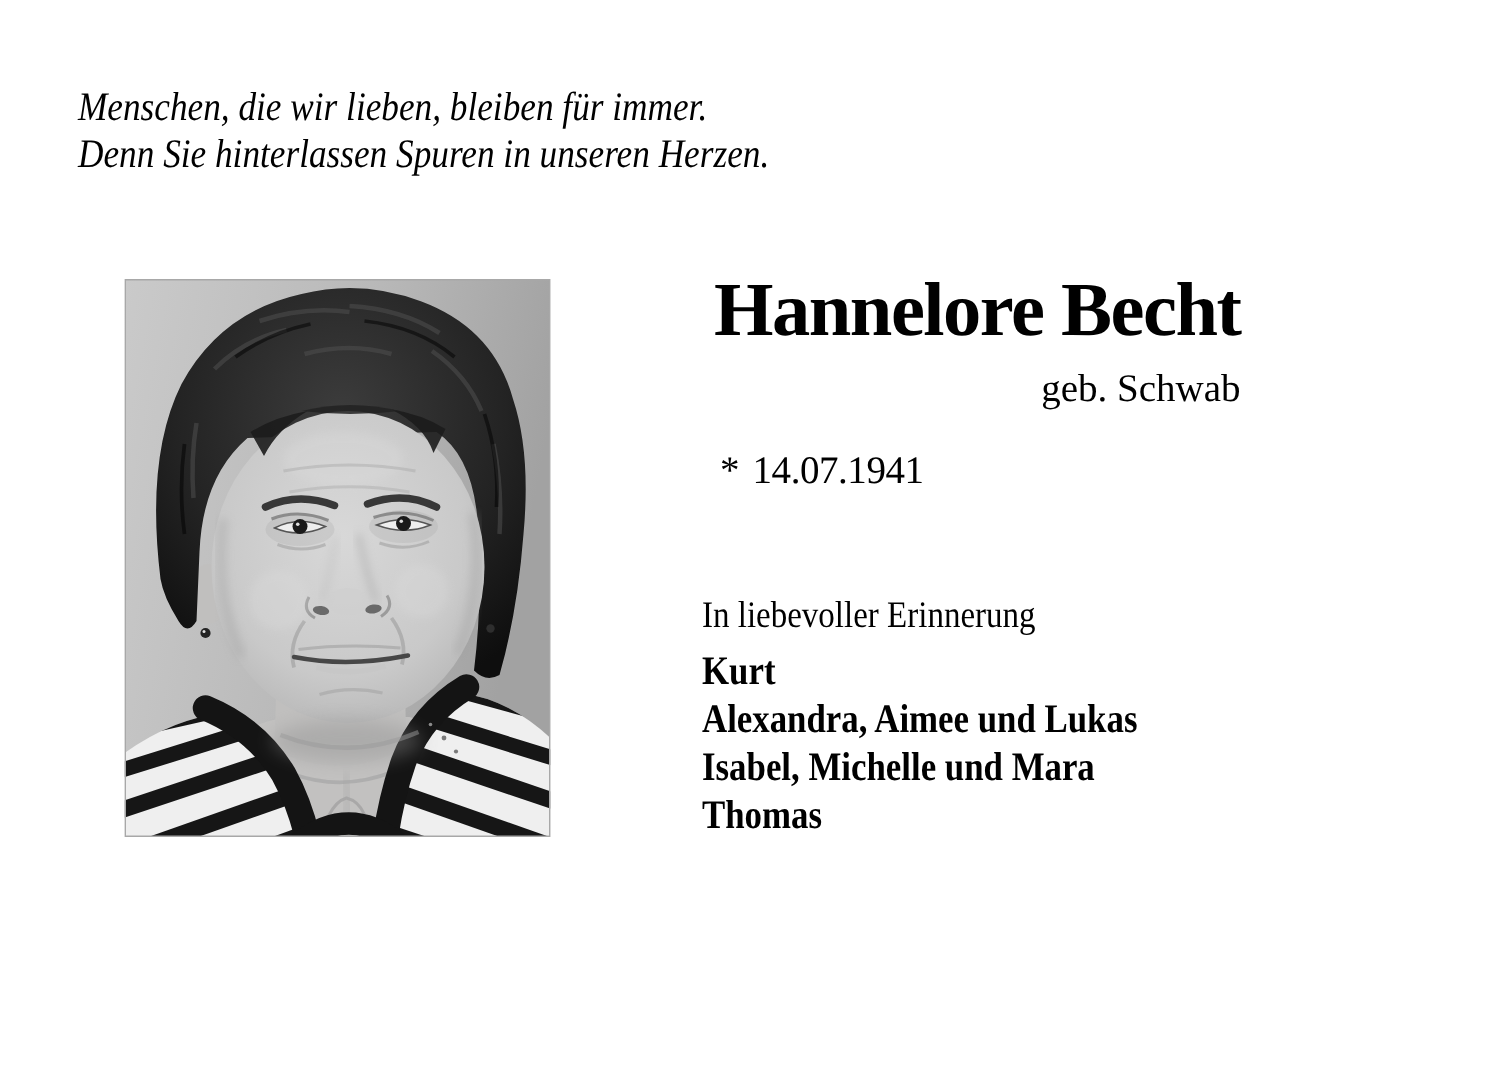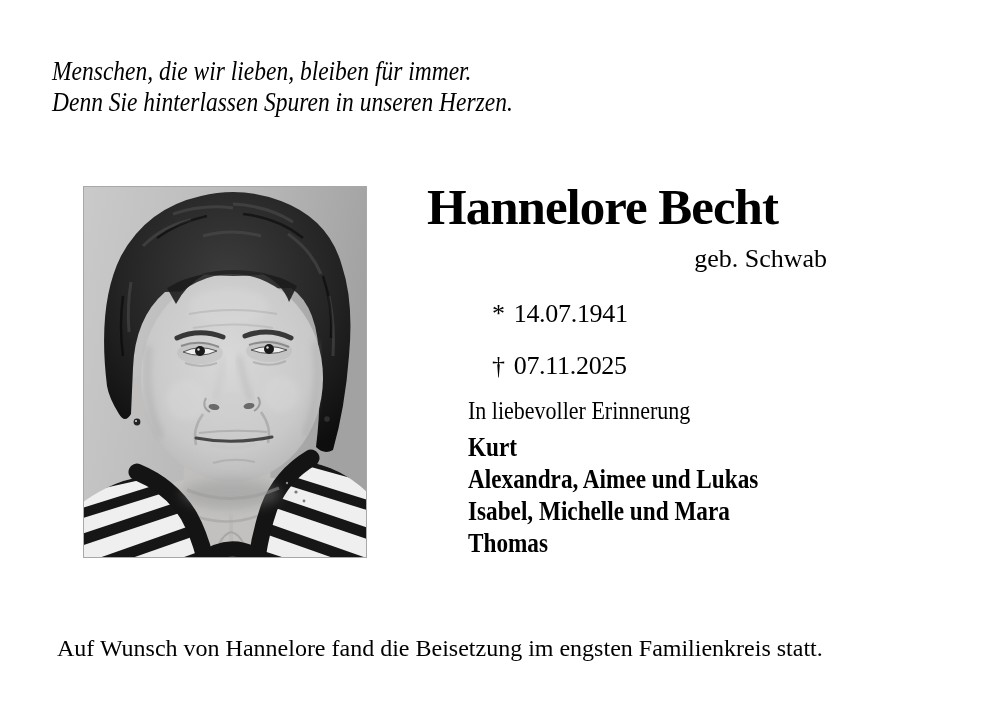--- a/index.html
+++ b/index.html
@@ -20,33 +20,32 @@
     white-space:nowrap;
   }
 
   .photo{
     position:absolute;left:83px;top:186px;width:284px;height:372px;
   }
   .photo svg{display:block;width:100%;height:100%;}
 
   .name{
     position:absolute;left:427px;top:179px;width:400px;
-    margin:0;text-align:left;
+    margin:0;text-align:right;
     font-size:51px;font-weight:bold;line-height:1.1;
     letter-spacing:-1px;white-space:nowrap;
   }
   .maiden{
     position:absolute;left:427px;top:244px;width:400px;
     text-align:right;font-size:26px;white-space:nowrap;
   }
   .dates{
-    position:absolute;left:492px;top:299px;
-    font-size:26px;display:flex;gap:22px;white-space:nowrap;
+    position:absolute;left:480px;top:299px;
+    font-size:26px;display:flex;gap:60px;white-space:nowrap;
     letter-spacing:-0.3px;
-    flex-direction:column;
   }
   .dates .sym{display:inline-block;margin-right:9px;}
   .remembrance{
     position:absolute;left:468px;top:397px;
     font-size:25px;white-space:nowrap;
     transform:scaleX(0.88);transform-origin:left top;
   }
   .mourners{
     position:absolute;left:468px;top:431px;
     font-size:27px;font-weight:bold;line-height:32px;
@@ -221,27 +220,25 @@
       </g>
     </svg>
   </div>
 
   <h1 class="name">Hannelore Becht</h1>
 
   <div class="maiden">geb. Schwab</div>
 
   <div class="dates">
     <span><span class="sym">*</span><span>14.07.1941</span></span>
-    <span><span class="sym">†</span><span>07.11.2025</span></span>
   </div>
 
   <div class="remembrance">In liebevoller Erinnerung</div>
 
   <div class="mourners">
     <div>Kurt</div>
     <div>Alexandra, Aimee und Lukas</div>
     <div>Isabel, Michelle und Mara</div>
     <div>Thomas</div>
   </div>
 
-  <div class="footer">Auf Wunsch von Hannelore fand die Beisetzung im engsten Familienkreis statt.</div>
 
 </div>
 
 </body></html>

